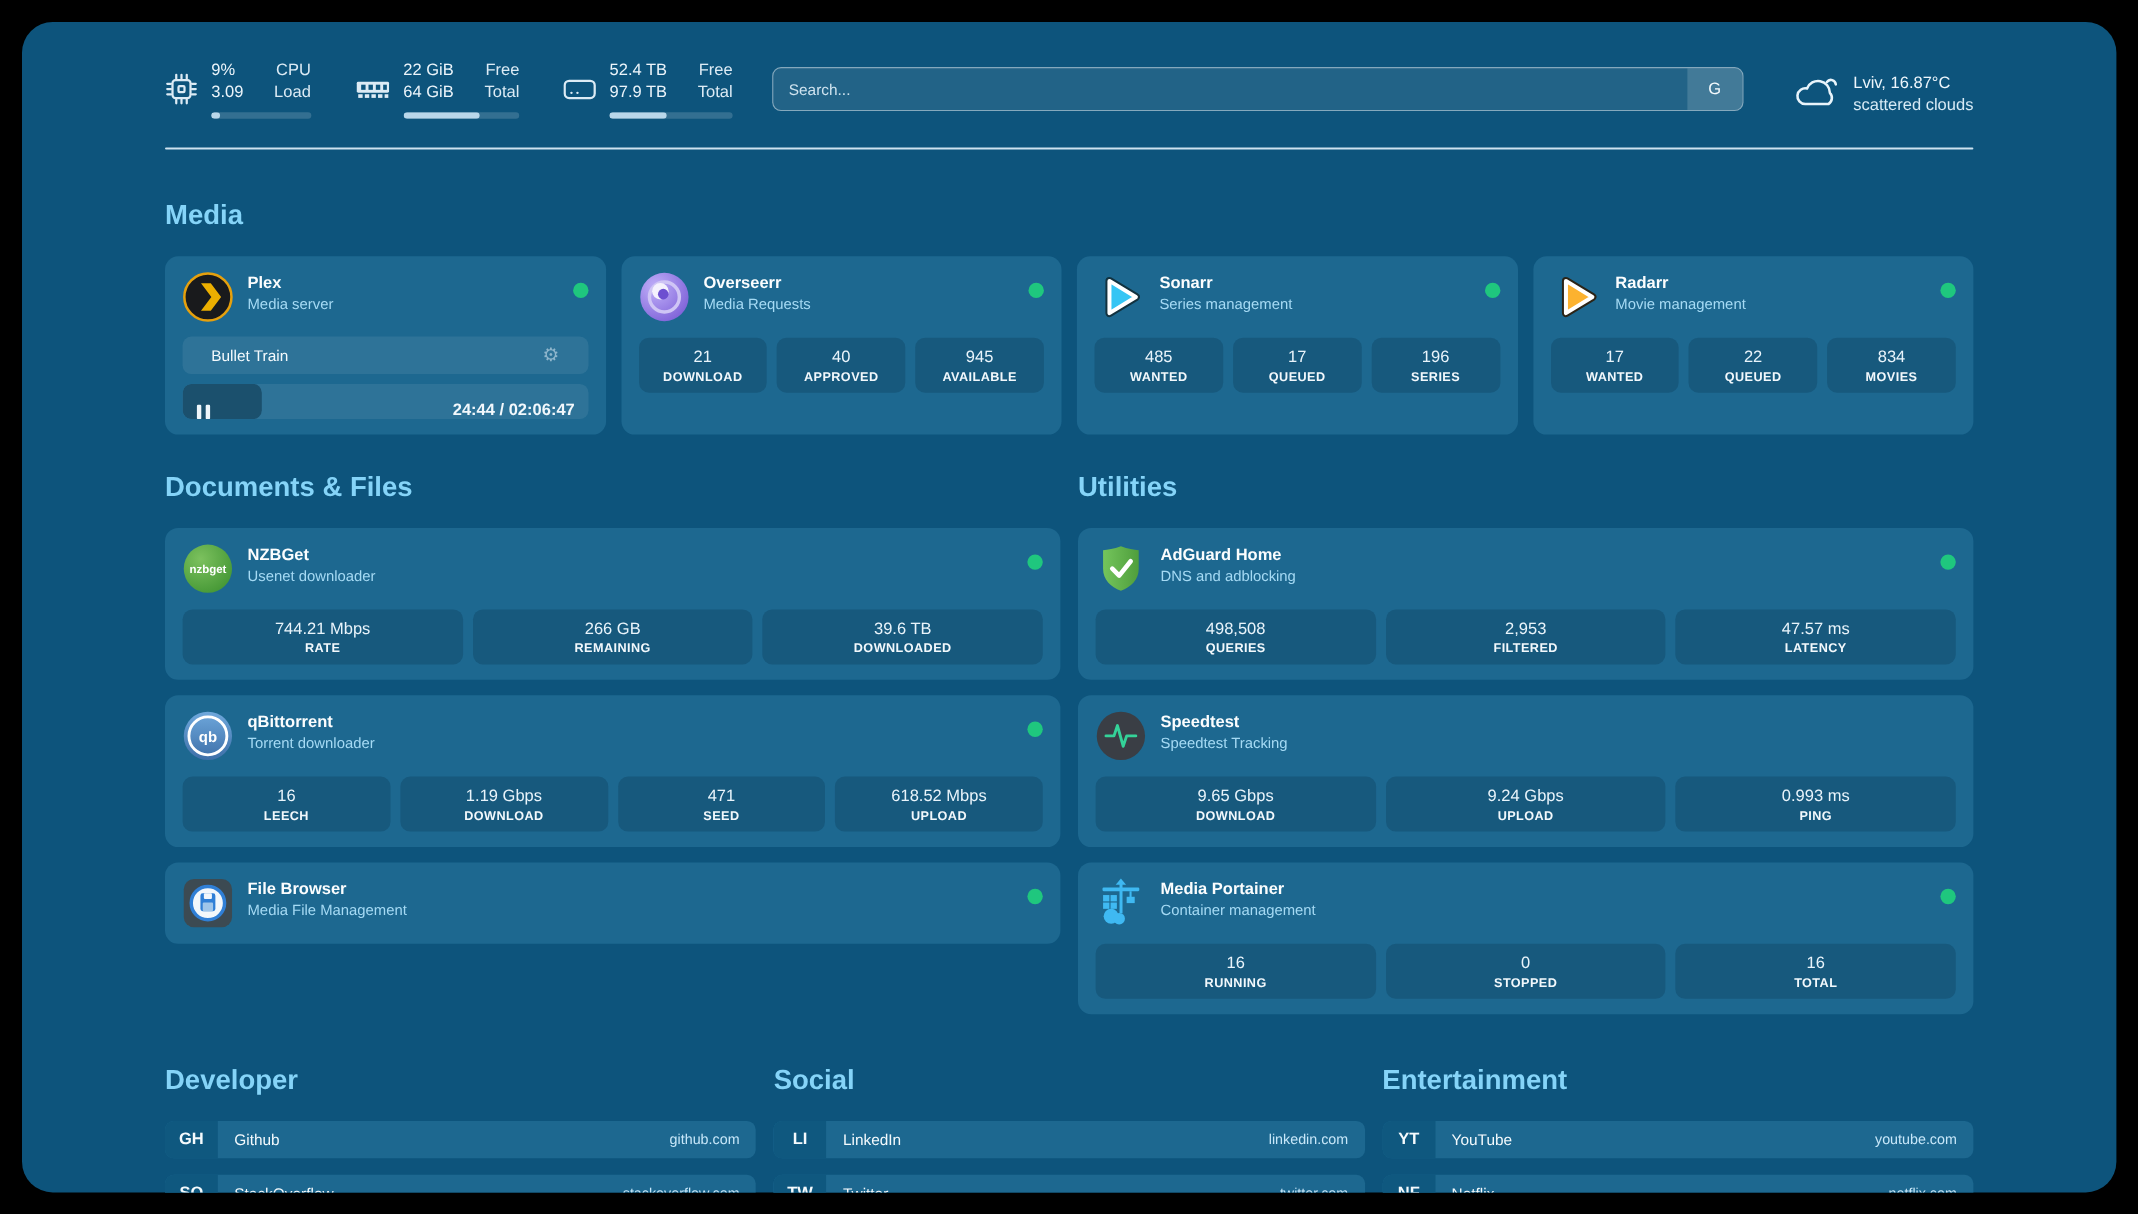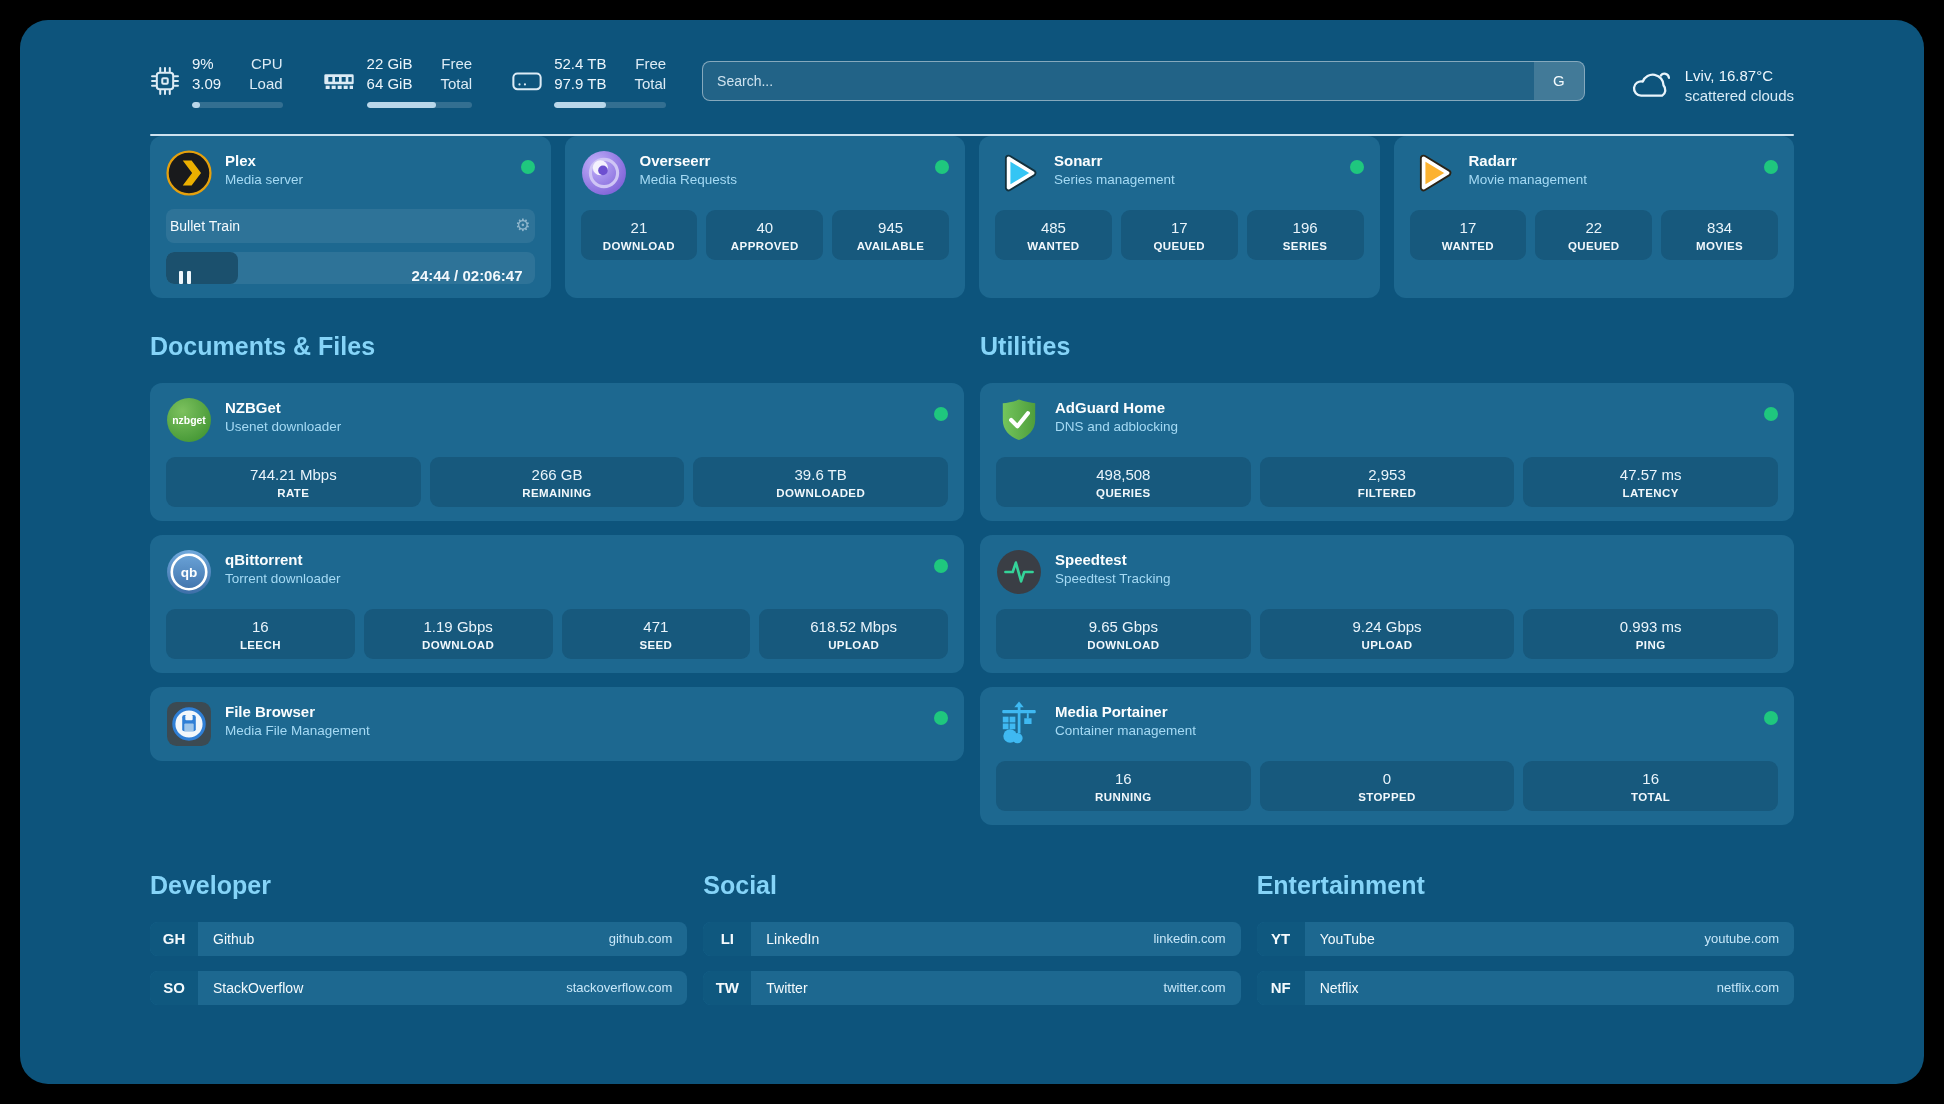--- a/index.html
+++ b/index.html
@@ -49,21 +49,21 @@
   .card-title{font-size:15px;font-weight:700;color:#fbfdfe;line-height:1.25;}
   .card-sub{font-size:13.5px;color:#a5daf4;margin-top:2px;}
   .status-dot{width:14px;height:14px;border-radius:50%;background:#1fc77e;margin-left:auto;margin-top:10px;flex:0 0 auto;}
 
   .tiles{display:grid;grid-auto-flow:column;grid-auto-columns:1fr;gap:9px;margin-top:14px;}
   .tile{background:rgba(4,36,57,0.22);border-radius:9px;text-align:center;padding:9px 4px 8px;}
   .tile-value{font-size:15px;color:#e9f4fb;}
   .tile-label{font-size:11.5px;font-weight:700;letter-spacing:0.4px;color:#f2f8fc;margin-top:4px;}
 
   
-  .np-row{background:rgba(255,255,255,0.08);border-radius:8px;margin-top:13px;padding:6px 4px;display:flex;
+  .np-row{background:rgba(255,255,255,0.08);border-radius:8px;margin-top:13px;padding:6px 26px;display:flex;
     align-items:center;font-size:14px;color:#f4fafd;height:22px;}
   .np-gear{margin-left:auto;color:#8fb6cc;font-size:17px;line-height:1;cursor:pointer;}
   .progress-row{position:relative;background:rgba(255,255,255,0.08);border-radius:8px;margin-top:9px;height:32px;
     display:flex;align-items:flex-end;overflow:hidden;}
   .elapsed{position:absolute;left:0;top:0;bottom:0;background:rgba(6,41,63,0.48);border-radius:8px;}
   .pause{position:relative;display:flex;gap:4px;margin-left:13px;cursor:pointer;}
   .pause i{display:block;width:4px;height:13px;background:#eef6fb;border-radius:1px;}
   .np-time{position:relative;margin-left:auto;padding-right:12px;font-size:15px;font-weight:600;color:#f2f8fc;}
 
   
@@ -179,20 +179,21 @@
       </span>
       <div class="wtxt">
         <span>Lviv, 16.87°C</span>
         <span class="wcond">scattered clouds</span>
       </div>
     </div>
   </div>
 
   <div class="divider"></div>
 
+  <div class="section-title">Media</div>
   <div class="media-grid">
 
     <div class="card">
       <div class="card-header">
         <span class="app-icon">
           <svg viewBox="0 0 44 44">
             <circle cx="22" cy="22" r="20.5" fill="#191a1c" stroke="#e5a00d" stroke-width="2.2"></circle>
             <path d="M16 10h8.5l9 12-9 12H16l9-12z" fill="#ebaf00"></path>
           </svg>
         </span>

